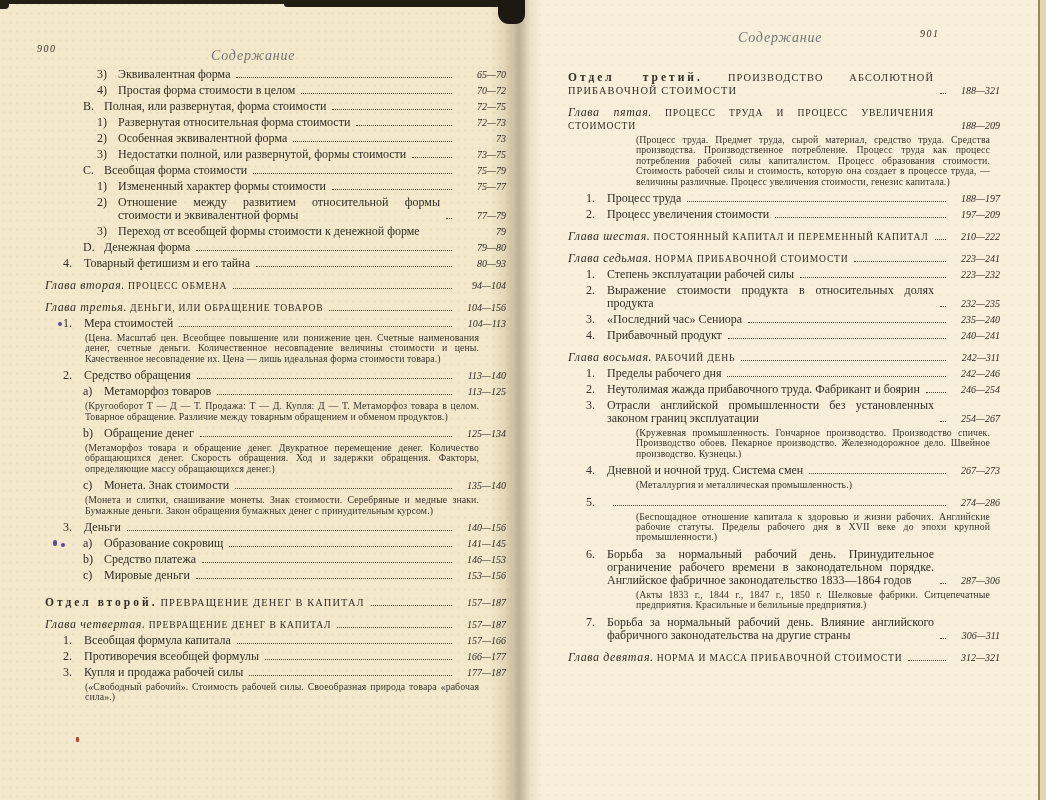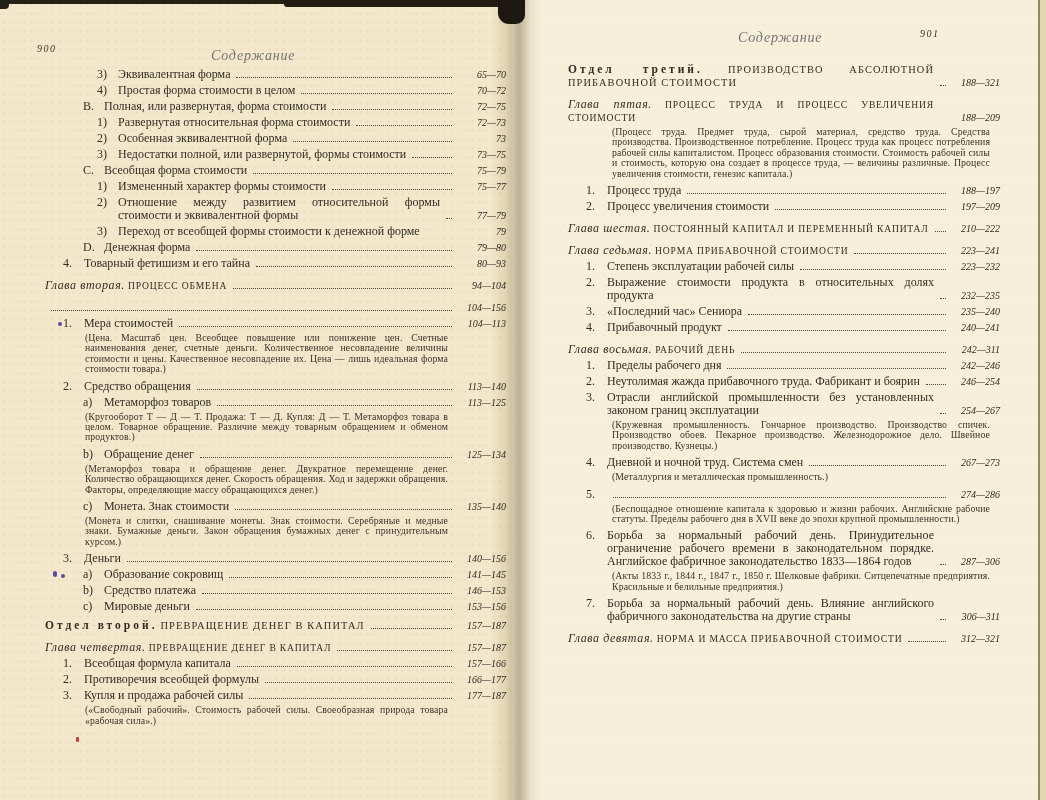--- a/index.html
+++ b/index.html
@@ -45,34 +45,34 @@
   .toc-right{left:568px; top:57px; width:432px;}
 
   .row{display:flex; align-items:flex-end; position:relative;
        margin-bottom:3px; font-size:12px; line-height:13px;}
   .row .num{flex:none; width:21px; align-self:flex-start;}
   .row .txt{align-self:flex-start; text-align:justify;}
   .k-item{padding-left:18px;}
   .k-letter{padding-left:38px; margin-top:2px;}
   .k-subnum{padding-left:52px;}
   .k-chapter{margin-top:9px;}
-  .k-section{margin-top:6px;}
+  .k-section{margin-top:14px;}
   .prefix{font-style:italic; font-size:12px; letter-spacing:0.6px; white-space:nowrap;}
   .k-section .prefix{font-style:normal; font-weight:bold; font-size:11.5px; letter-spacing:3px;}
   .title{font-size:9.6px; letter-spacing:0.8px; font-weight:normal;}
   .k-section .title{font-size:10.4px; letter-spacing:1.1px;}
   .leader{flex:1 1 6px; min-width:6px; height:0; margin:0 4px 3px 6px;
           border-bottom:1px dotted #4d4536; align-self:flex-end;}
   .leader.off{border-bottom:none;}
   .pg{flex:none; min-width:50px; text-align:right; font-size:10px; white-space:nowrap; color:#2f2a21;font-style:italic;}
 
   .k-note{display:block; font-size:9.8px; line-height:10.4px; margin:2px 0 5px 40px;
           text-align:justify; color:#3a352a; letter-spacing:0.1px;}
-  .toc-left .k-note{margin-right:58px;}
-  .toc-right .k-note{margin-left:44px; margin-right:10px;}
+  .toc-left .k-note{margin-right:27px;}
+  .toc-right .k-note{margin-left:68px; margin-right:10px;}
 
   .pen{position:absolute; background:#5b48a2; border-radius:50%;}
   .pen-dot{left:13px; bottom:4px; width:4px; height:4px;}
   .pen-sq{left:8px; bottom:4px; width:4px; height:6px; border-radius:2px;}
   .pen-dot2{left:16px; bottom:3px; width:4px; height:4px;}
   .red-speck{position:absolute; left:76px; top:737px; width:3px; height:5px;
              background:#c04432; border-radius:1px;}
 </style>
 </head>
 <body>
@@ -166,20 +166,21 @@
         <span class="txt itm-txt">Товарный фетишизм и его тайна</span>
         <span class="leader"></span>
         <span class="pg">80—93</span>
       </div>
       <div class="row k-chapter">
         <span class="txt"><span class="prefix">Глава вторая.</span> <span class="title">ПРОЦЕСС ОБМЕНА</span></span>
         <span class="leader"></span>
         <span class="pg">94—104</span>
       </div>
       <div class="row k-chapter">
+        <span class="txt"><span class="prefix">Глава третья.</span> <span class="title">ДЕНЬГИ, ИЛИ ОБРАЩЕНИЕ ТОВАРОВ</span></span>
         <span class="leader"></span>
         <span class="pg">104—156</span>
       </div>
       <div class="row k-item">
         <span class="pen pen-dot"></span>
         <span class="num">1.</span>
         <span class="txt itm-txt">Мера стоимостей</span>
         <span class="leader"></span>
         <span class="pg">104—113</span>
       </div>

